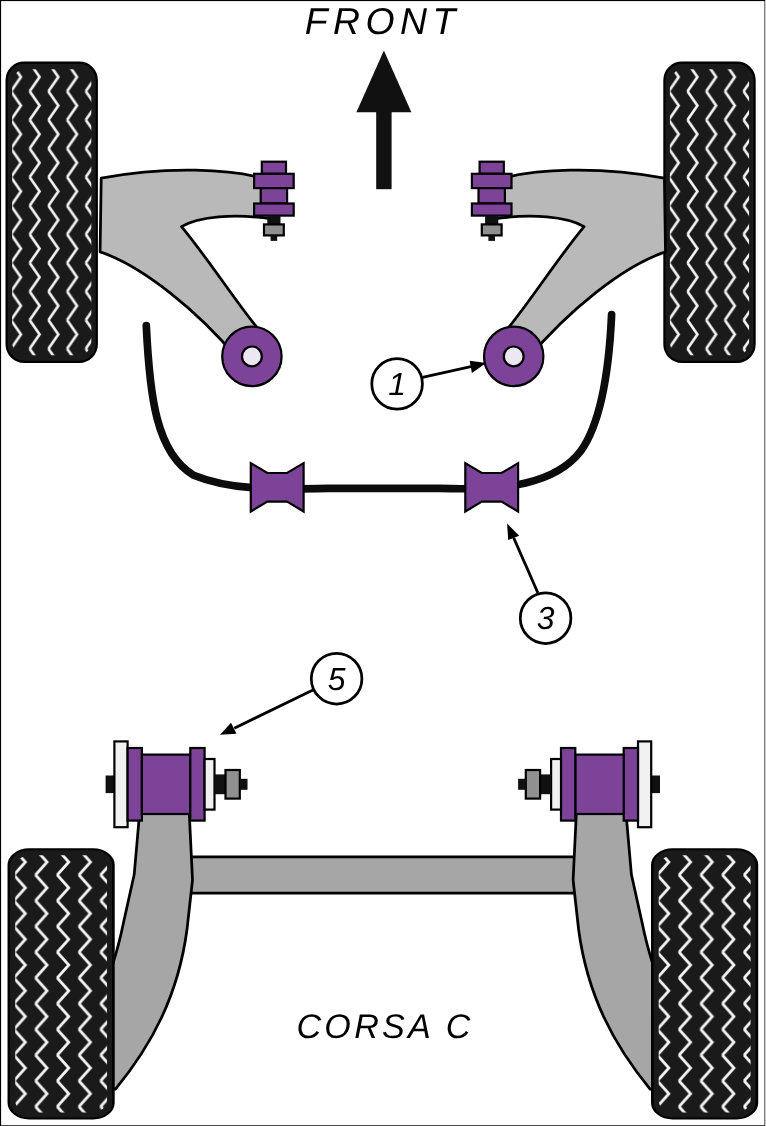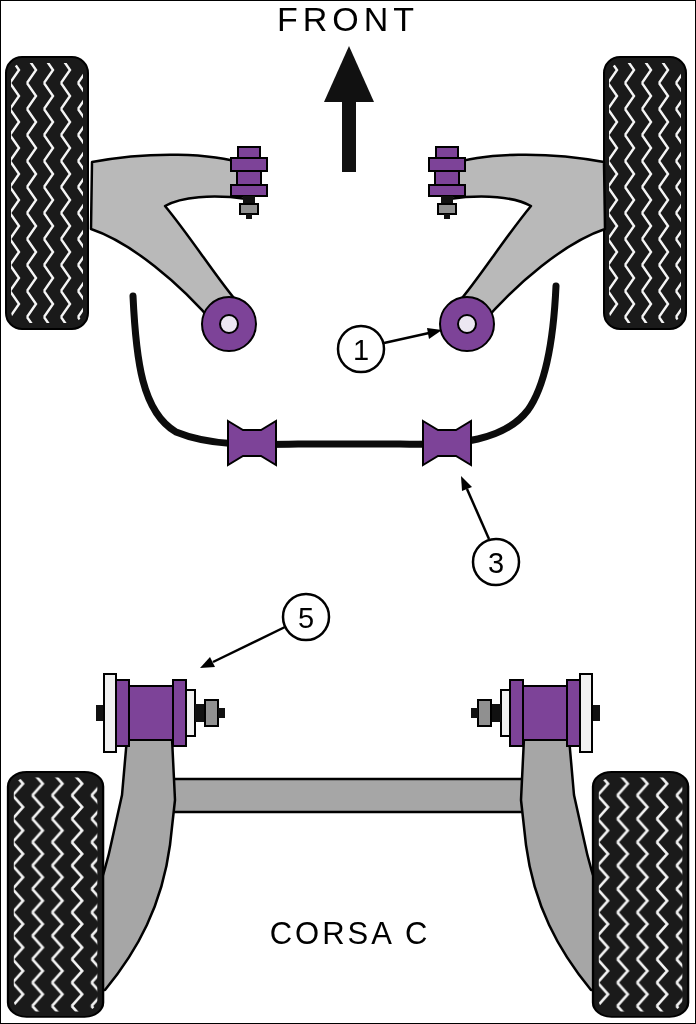--- a/index.html
+++ b/index.html
@@ -5,21 +5,21 @@
   :root{
     --bush-purple:#7d4398;
     --arm-gray:#b9b9b9;
     --beam-gray:#a6a6a6;
     --tire-black:#1a1a1a;
     --outline:#000000;
     --background:#ffffff;
   }
   html,body{margin:0;padding:0;background:var(--background);}
   .stage{width:696px;height:1024px;position:relative;background:var(--background);
-         font-family:"Liberation Sans",sans-serif;}
+         font-family:"Liberation Sans",sans-serif;font-style:italic;}
   svg{display:block;}
   .t-front{font-family:"Liberation Sans",sans-serif;font-size:34px;letter-spacing:5px;fill:#000;}
   .t-model{font-family:"Liberation Sans",sans-serif;font-size:31px;letter-spacing:3px;fill:#000;}
   .t-num{font-family:"Liberation Sans",sans-serif;font-size:29px;fill:#000;}
   .bush{fill:var(--bush-purple);stroke:var(--outline);stroke-width:2;}
   .arm{fill:var(--arm-gray);stroke:var(--outline);stroke-width:2.5;stroke-linejoin:round;}
   .beam{fill:var(--beam-gray);stroke:var(--outline);stroke-width:2.5;stroke-linejoin:round;}
   .tireBody{fill:var(--tire-black);stroke:var(--outline);stroke-width:2;}
   .washer{fill:#f1f1f1;stroke:#000;stroke-width:2;}
   .nut{fill:#909090;stroke:#000;stroke-width:2;}

